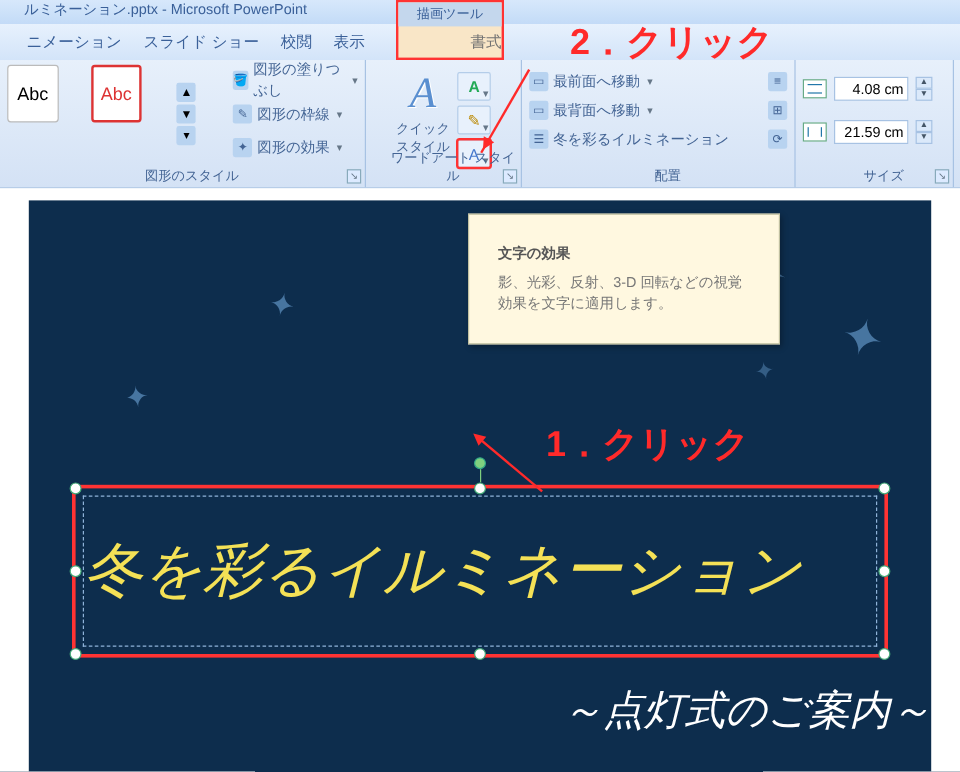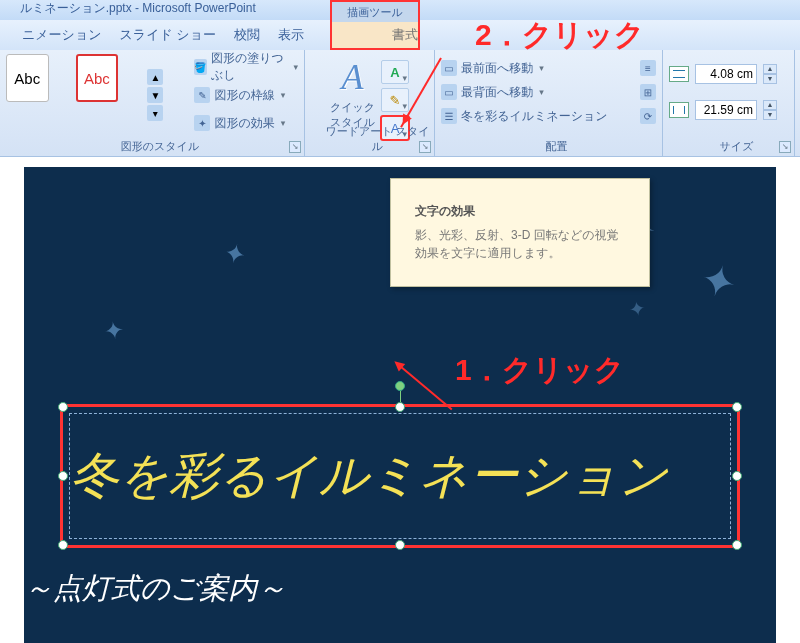--- a/index.html
+++ b/index.html
@@ -65,21 +65,21 @@
     .textbox { position: absolute; top: 237px; left: 36px; right: 36px; height: 144px; border: 3px solid #ff3333; }
     .textbox-inner { position: absolute; inset: 6px; border: 1px dashed #8fb3d9; display: flex; align-items: center; justify-content: flex-start; }
     .title-text { font-family: "MS Mincho", serif; font-size: 49px; color: #f4e156; font-style: italic; white-space: nowrap; }
     .handle { position: absolute; width: 10px; height: 10px; background: #fff; border: 1px solid #4a7; border-radius: 50%; }
     .h-nw { left: -5px; top: -5px; } .h-n { left: calc(50% - 5px); top: -5px; } .h-ne { right: -5px; top: -5px; }
     .h-w { left: -5px; top: calc(50% - 5px); } .h-e { right: -5px; top: calc(50% - 5px); }
     .h-sw { left: -5px; bottom: -5px; } .h-s { left: calc(50% - 5px); bottom: -5px; } .h-se { right: -5px; bottom: -5px; }
     .rot { position: absolute; left: calc(50% - 5px); top: -26px; width: 10px; height: 10px; background: #7fd07f; border: 1px solid #3a8; border-radius: 50%; }
     .rot-line { position: absolute; left: 50%; top: -16px; width: 1px; height: 11px; background: #7fd07f; }
     
-    .subtitle { position: absolute; top: 402px; left: 0; right: 0; text-align: left; font-family: "MS Mincho", serif; font-size: 29px; color: #fff; font-style: italic; }
+    .subtitle { position: absolute; top: 402px; left: 0; right: 0; text-align: right; font-family: "MS Mincho", serif; font-size: 34px; color: #fff; font-style: italic; }
     
     .callout { position: absolute; font-size: 30px; font-weight: bold; color: #ff2a2a; z-index: 30; }
     .callout-2 { top: 15px; left: 475px; }
     .callout-1 { top: 350px; left: 455px; }
     .arrow-line { position: absolute; background: #ff2a2a; z-index: 25; }
     .arr2 { top: 58px; left: 440px; width: 2px; height: 80px; transform: rotate(30deg); transform-origin: top; }
     .arr2::after { content: ""; position: absolute; bottom: -2px; left: -4px; border: 5px solid transparent; border-top: 10px solid #ff2a2a; }
     .arr1 { position: absolute; top: 386px; left: 390px; width: 70px; height: 2px; background: #ff2a2a; transform: rotate(40deg); z-index: 25; }
     .arr1::before { content: ""; position: absolute; left: -10px; top: -4px; border: 5px solid transparent; border-right: 10px solid #ff2a2a; }
   </style>

